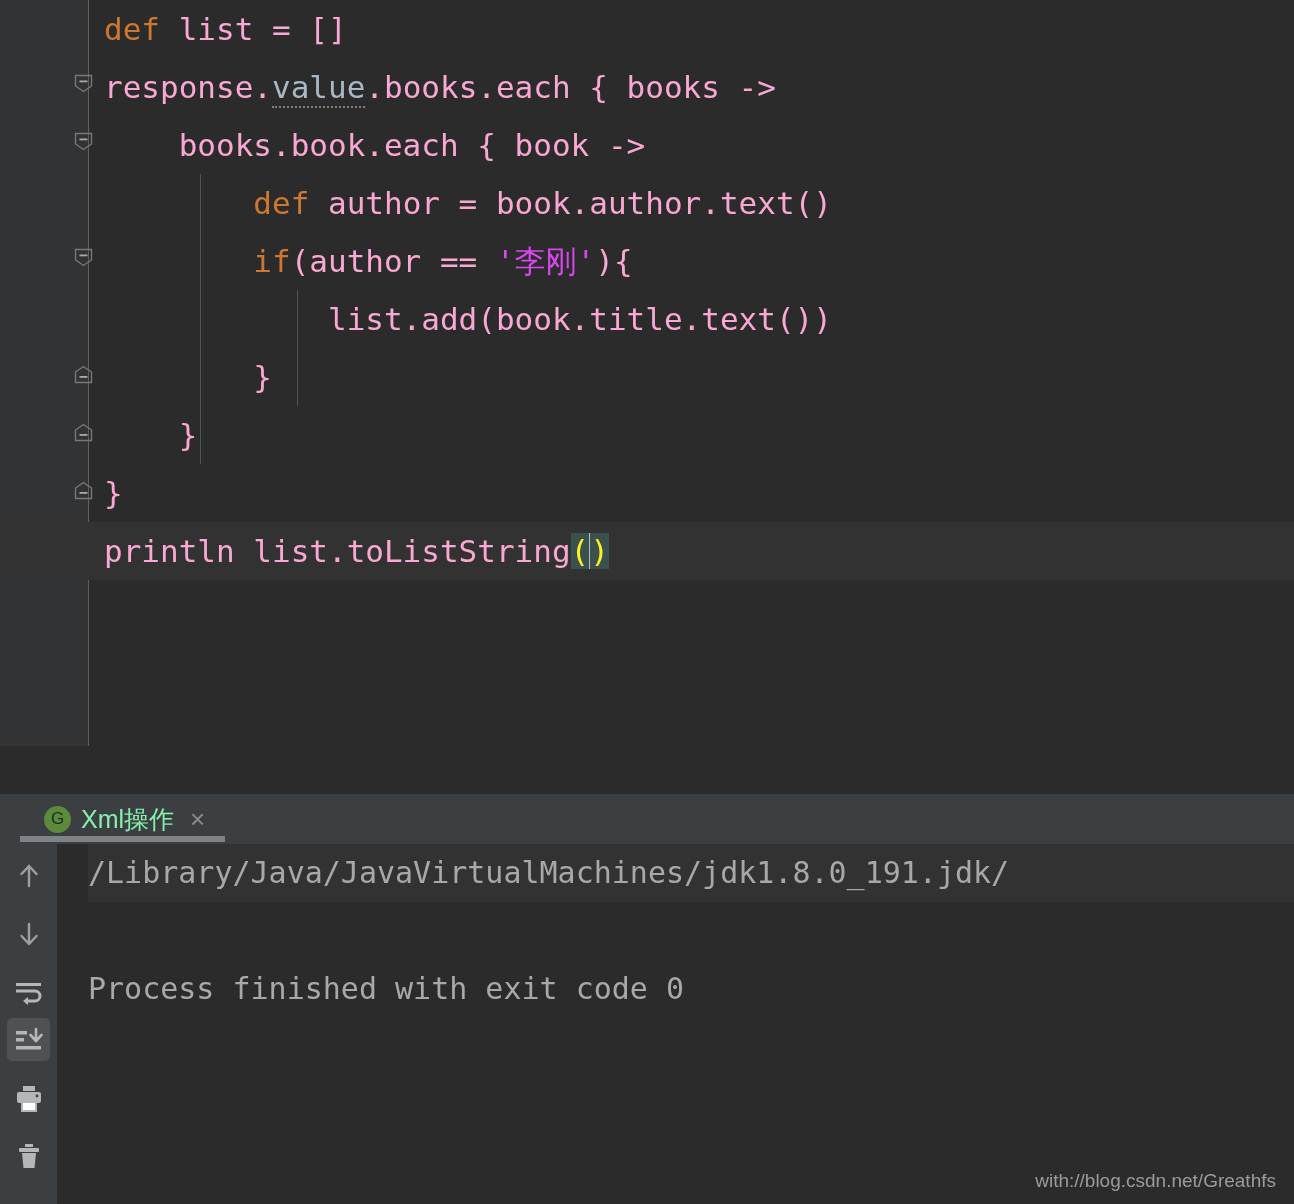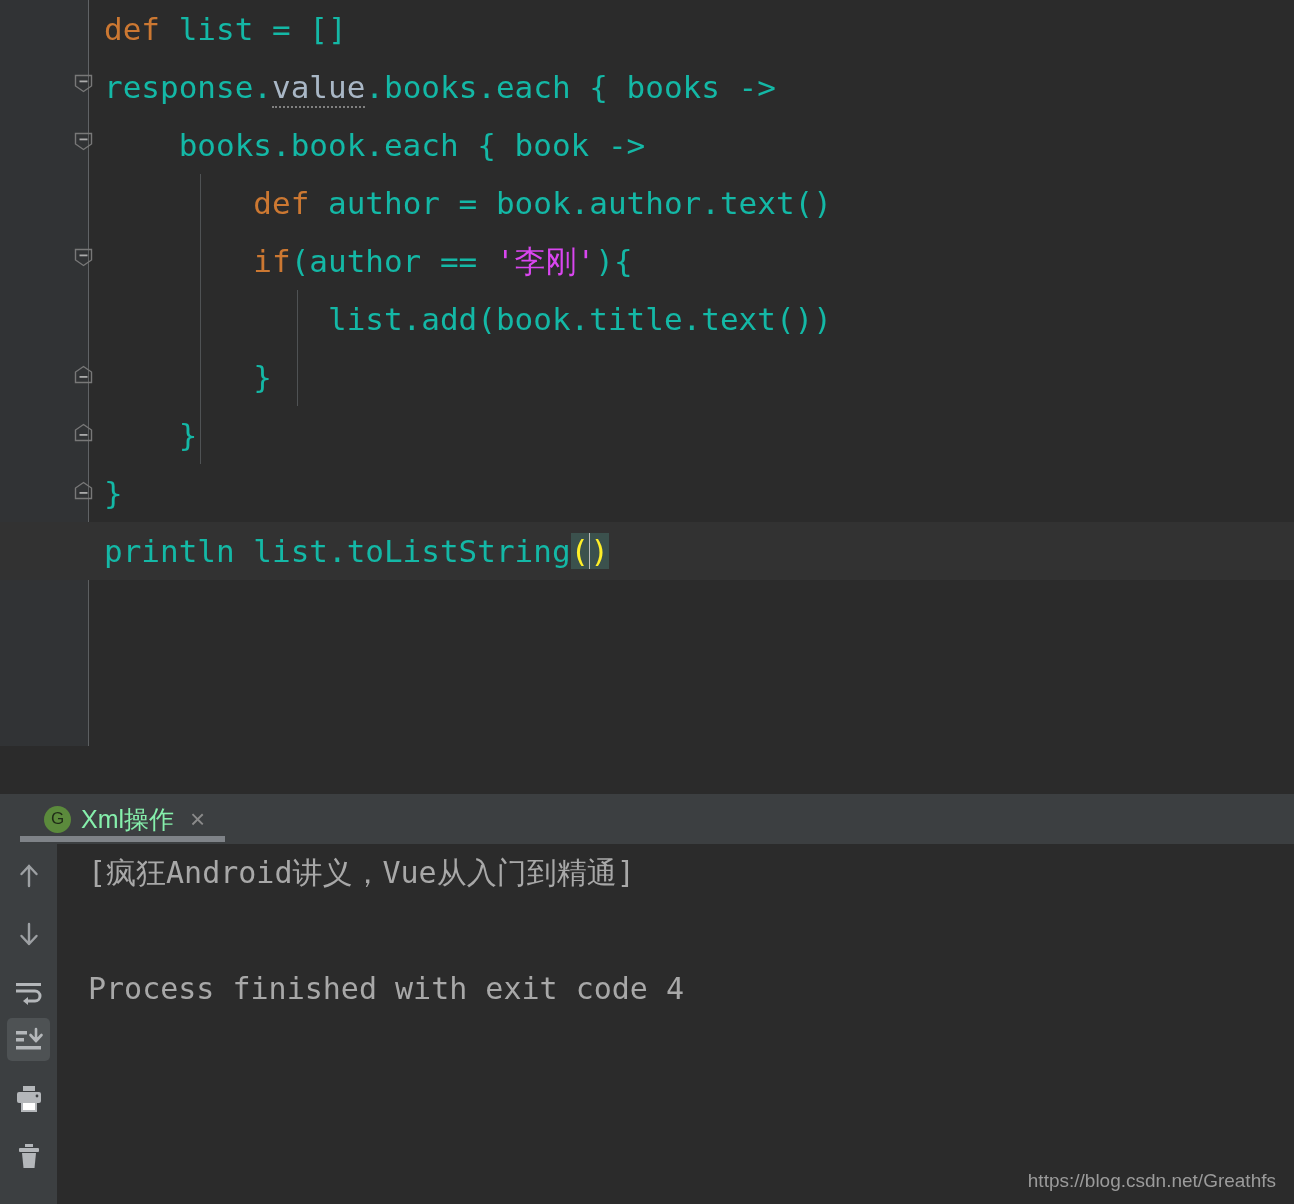--- a/index.html
+++ b/index.html
@@ -77,21 +77,21 @@
     position: relative;
     height: 58px;
     padding-left: 104px;
     box-sizing: border-box;
   }
   .line.current {
     background: #323232;
   }
   .kw { color: #cc7832; margin-top: 20px; }
   .str { color: #d946ef; }
-  .plain { color: #14b8a6; }
+  .plain { color: #f9a8d4; }
   .brace-hl {
     background: #3b514d;
     color: #ffef28;
     position: relative;
   }
   .caret {
     display: inline-block;
     width: 3px;
     height: 36px;
     background: #bbbbbb;
@@ -347,18 +347,18 @@
         <svg width="30" height="30" viewBox="0 0 30 30">
           <rect x="11" y="3" width="8" height="3" fill="#b4b7ba"></rect>
           <rect x="5" y="7" width="20" height="4" rx="1" fill="#b4b7ba"></rect>
           <path d="M8 12 H22 L20.5 27 H9.5 Z" fill="#b4b7ba"></path>
         </svg>
       </div>
 
     </div>
 
     <div class="console-gutter"></div>
-    <div class="console-text"><div class="cline">[疯狂Android讲义，Vue从入门到精通]</div><div class="cline">&nbsp;</div><div class="cline">Process finished with exit code 4</div></div>
+    <div class="console-text"><div class="cline hl">/Library/Java/JavaVirtualMachines/jdk1.8.0_191.jdk/</div><div class="cline">&nbsp;</div><div class="cline">Process finished with exit code 0</div></div>
   </div>
 
-  <div class="watermark">https://blog.csdn.net/Greathfs</div>
+  <div class="watermark">with://blog.csdn.net/Greathfs</div>
 
 </div>
 
 </body></html>

